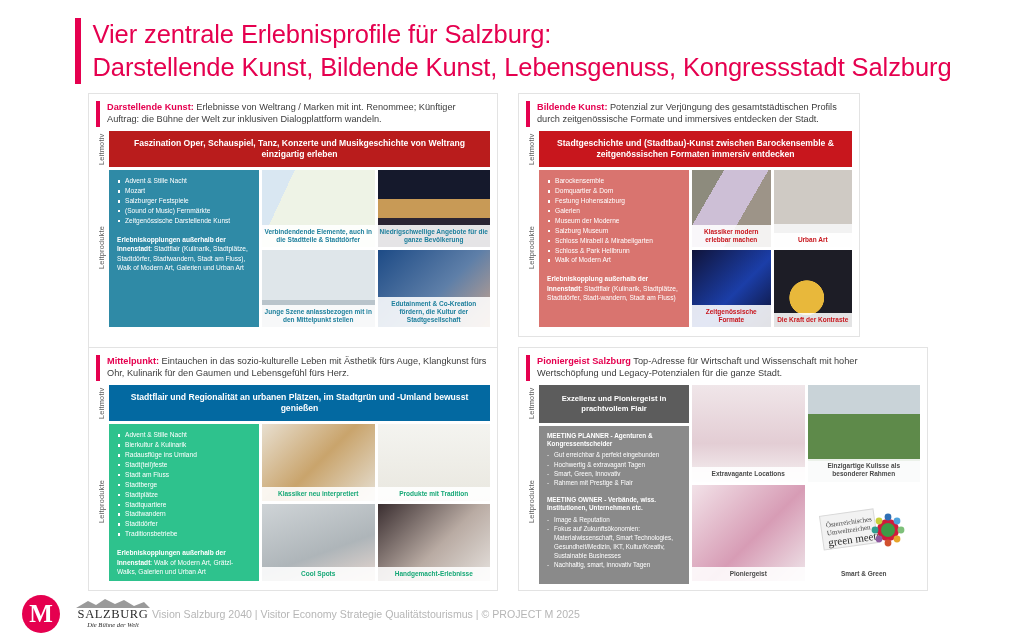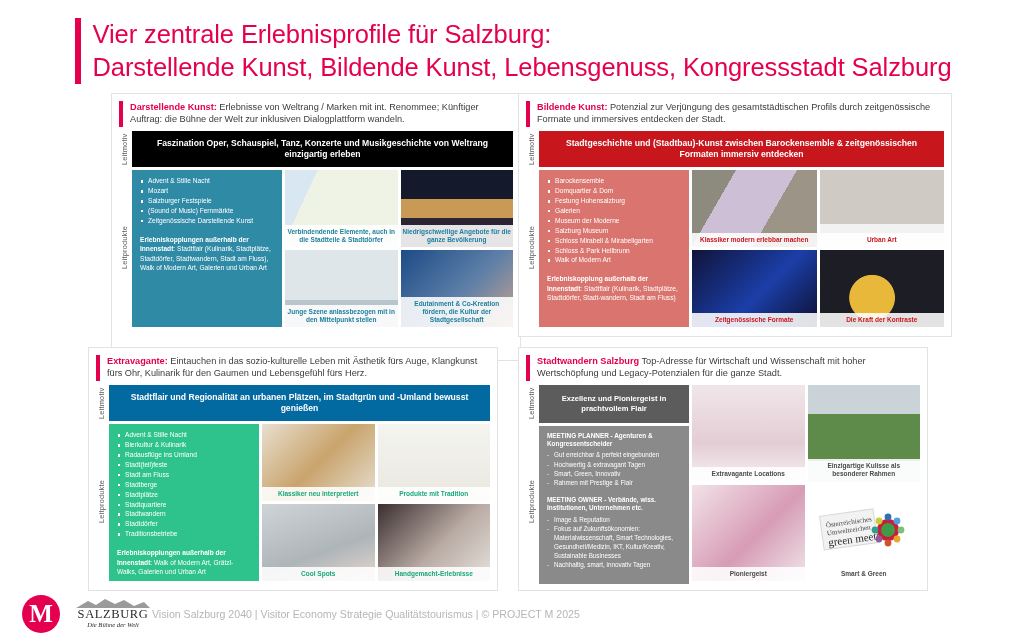--- a/index.html
+++ b/index.html
@@ -65,32 +65,32 @@
 </head>
 <body>
 
 <div class="title-wrap">
   <div class="title-bar"></div>
   <div class="title-txt">Vier zentrale Erlebnisprofile für Salzburg:
 Darstellende Kunst, Bildende Kunst, Lebensgenuss, Kongressstadt Salzburg</div>
 </div>
 
 <div id="panels">
-    <div class="card" style="left: 88px; top: 93px; width: 410px; height: 268px; margin-left: 23px;">
+    <div class="card" style="left: 88px; top: 93px; width: 410px; height: 268px;">
       <div class="card-hd">
         <div class="hd-bar"></div>
     <div class="hd-txt"><b>Darstellende Kunst:</b><span> Erlebnisse von Weltrang / Marken mit int. Renommee; Künftiger Auftrag: die Bühne der Welt zur inklusiven Dialogplattform wandeln.</span></div>
       </div>
       <div class="body-row" style="height: 196px;">
         <div class="rail">
           <div class="rail-lbl rail-motiv">Leitmotiv</div>
                     <div class="rail-lbl rail-prod">Leitprodukte</div>
         </div>
         <div class="col-main">
-          <div class="motiv" style="background: #000000;">Faszination Oper, Schauspiel, Tanz, Konzerte und Musikgeschichte von Weltrang einzigartig erleben</div>
+          <div class="motiv" style="background: #b91c1c;">Faszination Oper, Schauspiel, Tanz, Konzerte und Musikgeschichte von Weltrang einzigartig erleben</div>
           <div class="lower">
             <div class="prodbox" style="background: rgb(47, 138, 166);">
               <ul>
                 <li>Advent &amp; Stille Nacht</li>
                 <li>Mozart</li>
                 <li>Salzburger Festspiele</li>
                 <li>(Sound of Music) Fernmärkte</li>
                 <li>Zeitgenössische Darstellende Kunst</li>
               </ul>
               <div class="coupling"><b>Erlebniskopplungen außerhalb der Innenstadt</b><span>: Stadtflair (Kulinarik, Stadtplätze, Stadtdörfer, Stadtwandern, Stadt am Fluss), Walk of Modern Art, Galerien und Urban Art</span></div>
@@ -110,21 +110,21 @@
               </div>
               <div class="tile">
                 <div class="ph" style="background: linear-gradient(135deg, rgb(29, 75, 134), rgb(94, 127, 168) 55%, rgb(202, 164, 140));"></div>
                 <div class="cap" style="color: rgb(29, 127, 156);">Edutainment &amp; Co-Kreation fördern, die Kultur der Stadtgesellschaft</div>
               </div>
             </div>
           </div>
         </div>
       </div>
     </div>
-    <div class="card" style="left: 518px; top: 93px; width: 434px; height: 244px;">
+    <div class="card" style="left: 518px; top: 93px; width: 342px; height: 244px;">
       <div class="card-hd">
         <div class="hd-bar"></div>
     <div class="hd-txt"><b>Bildende Kunst:</b><span> Potenzial zur Verjüngung des gesamtstädtischen Profils durch zeitgenössische Formate und immersives entdecken der Stadt.</span></div>
       </div>
       <div class="body-row" style="height: 196px;">
         <div class="rail">
           <div class="rail-lbl rail-motiv">Leitmotiv</div>
                     <div class="rail-lbl rail-prod">Leitprodukte</div>
         </div>
         <div class="col-main">
@@ -162,21 +162,21 @@
                 <div class="cap" style="color: rgb(200, 22, 29);">Die Kraft der Kontraste</div>
               </div>
             </div>
           </div>
         </div>
       </div>
     </div>
     <div class="card" style="left: 88px; top: 347px; width: 410px; height: 244px;">
       <div class="card-hd">
         <div class="hd-bar"></div>
-    <div class="hd-txt"><b>Extravagante:</b><span> Eintauchen in das sozio-kulturelle Leben mit Ästhetik fürs Auge, Klangkunst fürs Ohr, Kulinarik für den Gaumen und Lebensgefühl fürs Herz.</span></div>
+    <div class="hd-txt"><b>Mittelpunkt:</b><span> Eintauchen in das sozio-kulturelle Leben mit Ästhetik fürs Auge, Klangkunst fürs Ohr, Kulinarik für den Gaumen und Lebensgefühl fürs Herz.</span></div>
       </div>
       <div class="body-row" style="height: 196px;">
         <div class="rail">
           <div class="rail-lbl rail-motiv">Leitmotiv</div>
                     <div class="rail-lbl rail-prod">Leitprodukte</div>
         </div>
         <div class="col-main">
           <div class="motiv" style="background: #0369a1;">Stadtflair und Regionalität an urbanen Plätzen, im Stadtgrün und -Umland bewusst genießen</div>
           <div class="lower">
             <div class="prodbox" style="background: rgb(46, 194, 141);">
@@ -213,21 +213,21 @@
                 <div class="cap" style="color: rgb(23, 168, 119);">Handgemacht-Erlebnisse</div>
               </div>
             </div>
           </div>
         </div>
       </div>
     </div>
     <div class="card" style="left: 518px; top: 347px; width: 410px; height: 244px;">
       <div class="card-hd">
         <div class="hd-bar"></div>
-    <div class="hd-txt"><b>Stadtwandern Salzburg</b><span> Top-Adresse für Wirtschaft und Wissenschaft mit hoher Wertschöpfung und Legacy-Potenzialen für die ganze Stadt.</span></div>
+    <div class="hd-txt"><b>Pioniergeist Salzburg</b><span> Top-Adresse für Wirtschaft und Wissenschaft mit hoher Wertschöpfung und Legacy-Potenzialen für die ganze Stadt.</span></div>
       </div>
       <div class="body-row" style="height: 196px;">
         <div class="rail">
           <div class="rail-lbl rail-motiv">Leitmotiv</div>
                     <div class="rail-lbl rail-prod">Leitprodukte</div>
         </div>
         <div class="col-main">
           <div class="lower" style="margin-top: 0px;">
             <div class="kcol">
               <div class="kmotiv" style="background: rgb(92, 92, 92);">Exzellenz und Pioniergeist in prachtvollem Flair</div>

